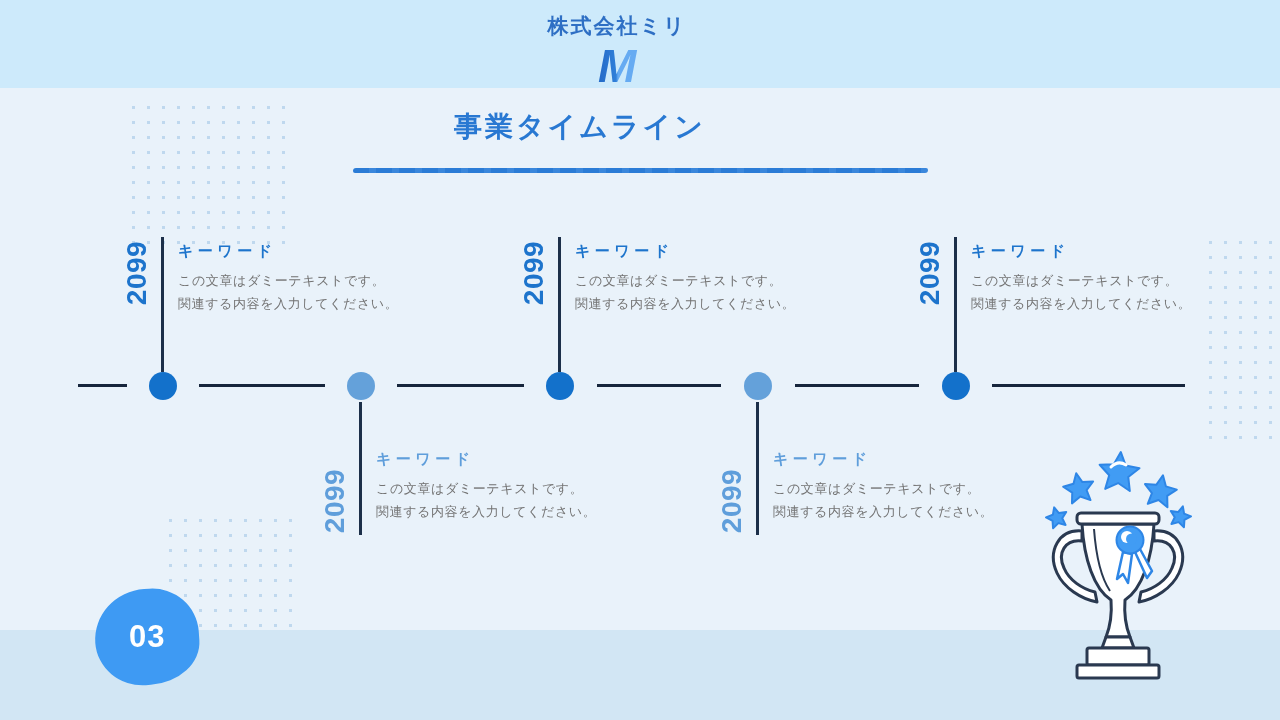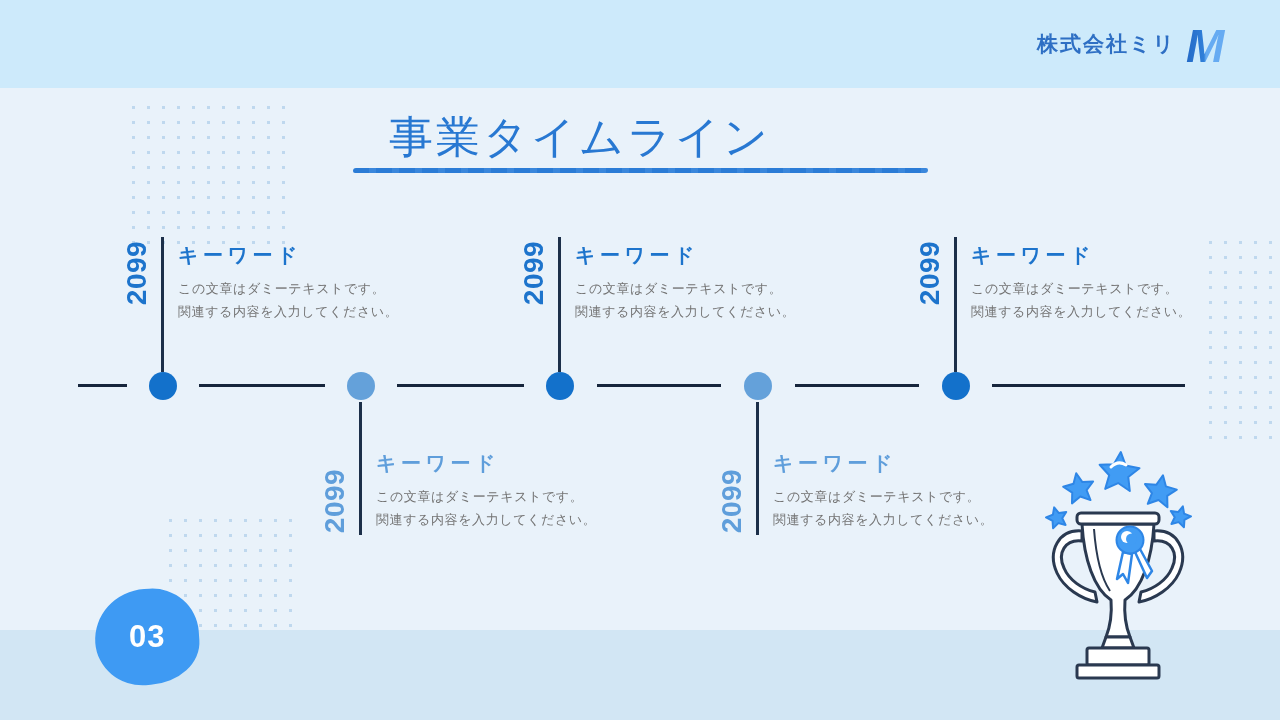--- a/index.html
+++ b/index.html
@@ -6,21 +6,21 @@
   html,body { width:1280px; height:720px; }
   body {
     position:relative; width:1280px; height:720px; overflow:hidden;
     background:#e9f2fa;
     font-family:"Liberation Sans","DejaVu Sans",sans-serif;
   }
   
   .topbar {
     position:absolute; left:0; top:0; width:1280px; height:88px;
     background:#cdeafb; display:flex; align-items:center; justify-content:flex-end;
-    padding-right:46px; z-index:5;
+    padding-right:46px; z-index:5;flex-direction:column;
   }
   .company-name {
     color:#2e6fc4; font-size:21px; font-weight:bold; letter-spacing:2px;
   }
   .logo-m { margin-left:6px; display:block; }
   
   .bottom-band {
     position:absolute; left:0; top:630px; width:1280px; height:90px;
     background:#d2e6f4; z-index:0;
   }
@@ -29,21 +29,21 @@
     position:absolute; z-index:1;
     background-image:radial-gradient(circle,#bfd8ee 1.6px,transparent 1.8px);
     background-size:15px 15px;
   }
   .dots-top-left   { left:126px; top:100px; width:166px; height:146px; }
   .dots-right      { left:1203px; top:235px; width:77px;  height:215px; }
   .dots-bottom-left{ left:163px; top:513px; width:137px; height:118px; }
   
   .slide-title {
     position:absolute; left:0; top:108px; width:1160px; text-align:center;
-    color:#2878d2; font-size:44px; font-weight:normal; letter-spacing:3px; z-index:3;
+    color:#2878d2; font-size:28px; font-weight:bold; letter-spacing:3px; z-index:3;
   }
   .title-underline {
     position:absolute; left:353px; top:168px; width:575px; height:5px; z-index:3;
     background:repeating-linear-gradient(90deg,#2b7cd6 0 16px,#3a87dc 16px 23px);
     border-radius:3px 2px 3px 2px;
   }
   
   .tl-seg { position:absolute; top:384px; height:3px; background:#17263c; z-index:2; }
   .tl-dot { position:absolute; top:372px; width:28px; height:28px; border-radius:50%; z-index:3; }
   .tl-dot.dark  { background:#1371cb; }
@@ -51,21 +51,21 @@
   
   .vline { position:absolute; width:3px; background:#1c2f49; z-index:2; }
   .vline.above { top:237px; height:135px; }
   .vline.below { top:402px; height:133px; }
   .year {
     position:absolute; width:90px; height:30px; text-align:center;
     font-size:28px; font-weight:bold; letter-spacing:0.5px;
     transform:rotate(-90deg); z-index:2; line-height:30px;
   }
   .entry-text { position:absolute; width:235px; z-index:2; }
-  .keyword { font-size:20px; font-weight:bold; letter-spacing:4.5px; margin-bottom:8px; }
+  .keyword { font-size:15px; font-weight:bold; letter-spacing:4.5px; margin-bottom:8px; }
   .dark-accent  { color:#1d74cc; }
   .light-accent { color:#5f9edb; }
   .desc { font-size:13px; letter-spacing:0.6px; line-height:23px; color:#737373; }
   
   .page-blob {
     position:absolute; left:95px; top:589px; width:104px; height:96px;
     background:#3e9af3; border-radius:53% 47% 52% 48% / 55% 50% 45% 50%;
     transform:rotate(-4deg); display:flex; align-items:center; justify-content:center;
     z-index:4;
   }

